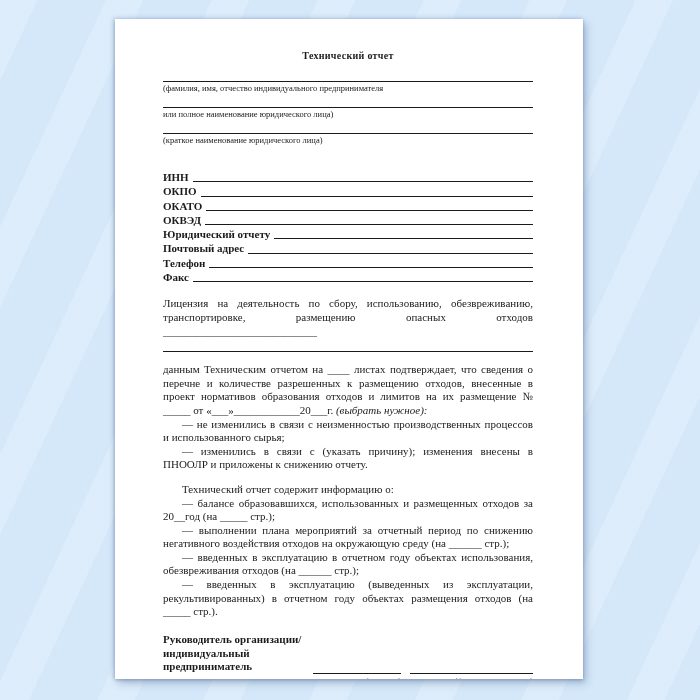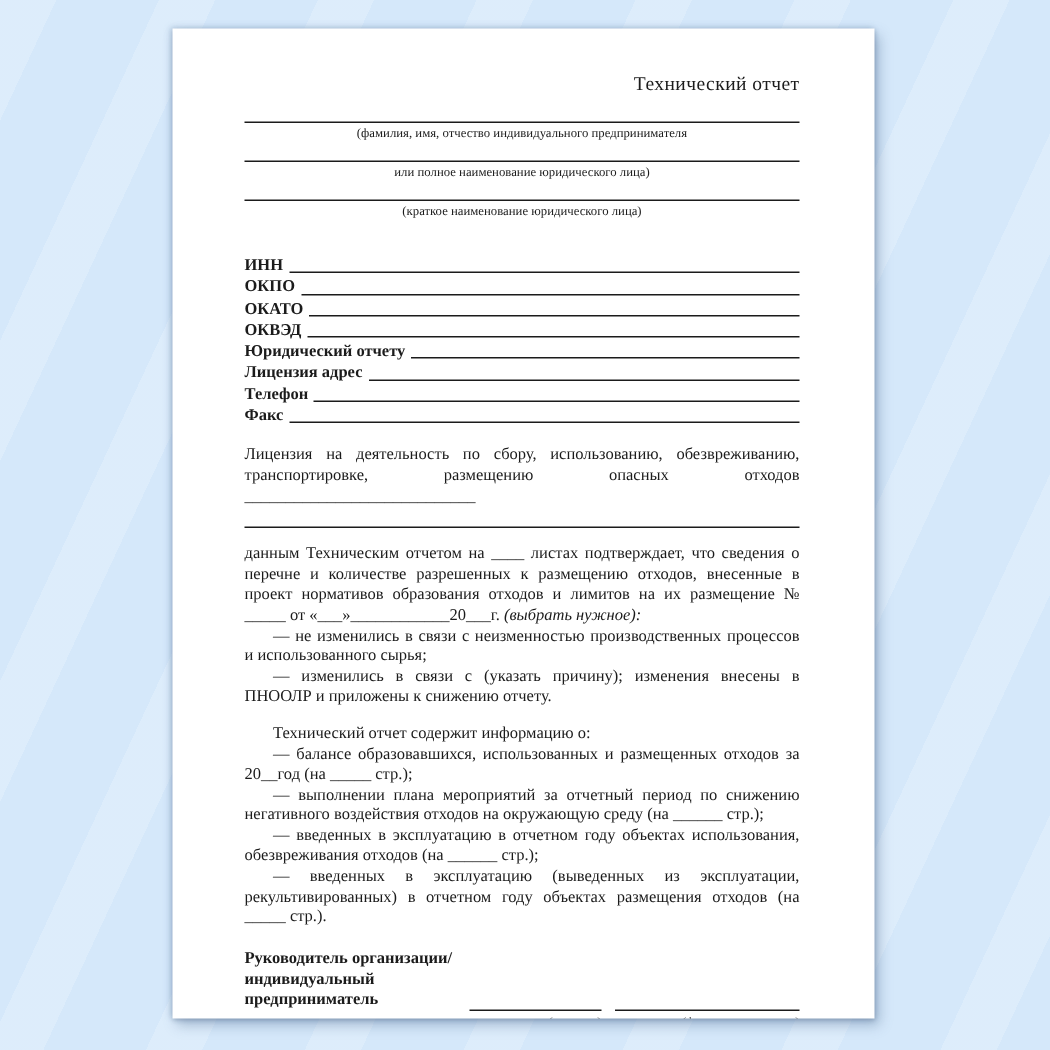--- a/index.html
+++ b/index.html
@@ -13,24 +13,24 @@
   }
   .sheet{
     position:absolute;left:115px;top:19px;width:468px;height:660px;
     background:#ffffff;box-sizing:border-box;overflow:hidden;
     box-shadow:0 1px 3px rgba(90,115,145,.45), 3px 4px 8px rgba(95,125,160,.45), -2px -1px 4px rgba(120,150,185,.30);
   }
   .content{
     box-sizing:border-box;width:100%;height:100%;
     padding:28px 50px 0 48px;color:#1b1b1b;font-size:11px;
   }
-  .title{font-size:13px;font-weight:normal;text-align:right;margin:0 0 8px 0;line-height:17px;letter-spacing:.3px;}
+  .title{font-size:10px;font-weight:bold;text-align:center;margin:0 0 8px 0;line-height:17px;letter-spacing:.3px;}
   .hgroup{padding-bottom:4px;}
   .hline{height:9px;border-bottom:1.3px solid #1b1b1b;}
-  .hcap{font-size:8.5px;text-align:center;line-height:11px;padding-top:1px;}
+  .hcap{font-size:8.5px;line-height:11px;padding-top:1px;}
   .fields{margin-top:20px;}
   .frow{display:flex;line-height:14.3px;}
   .flabel{white-space:nowrap;font-weight:bold;}
   .ffill{flex:1;border-bottom:1.1px solid #1b1b1b;margin:0 0 2px 4px;}
   .para{margin:0;text-align:justify;line-height:13.6px;}
   .indent{text-indent:19px;}
   .mt{margin-top:11px;}
   .mt-lg{margin-top:13px;}
   .fullline{height:10px;border-bottom:1.2px solid #1b1b1b;margin-top:3px;}
   .note{font-style:italic;}
@@ -77,21 +77,21 @@
       </div>
       <div class="frow">
         <span class="flabel">ОКВЭД</span>
         <span class="ffill"></span>
       </div>
       <div class="frow">
         <span class="flabel">Юридический отчету</span>
         <span class="ffill"></span>
       </div>
       <div class="frow">
-        <span class="flabel">Лицензия адрес</span>
+        <span class="flabel">Почтовый адрес</span>
         <span class="ffill"></span>
       </div>
       <div class="frow">
         <span class="flabel">Телефон</span>
         <span class="ffill"></span>
       </div>
       <div class="frow">
         <span class="flabel">Факс</span>
         <span class="ffill"></span>
       </div>

